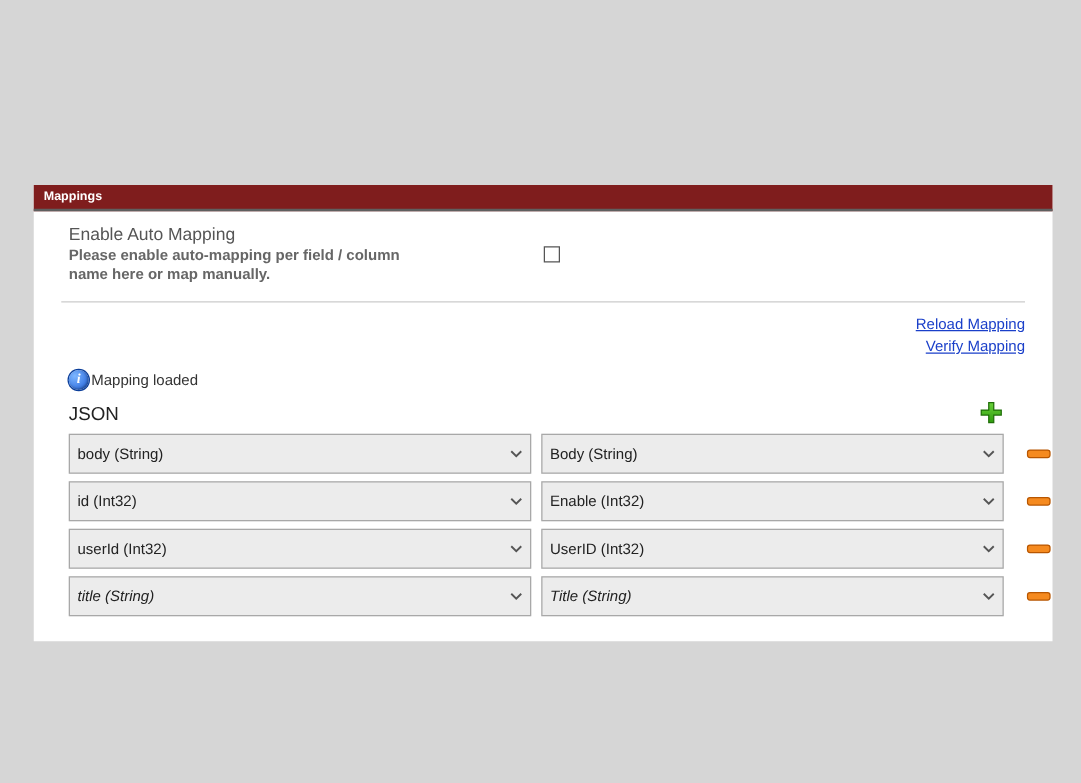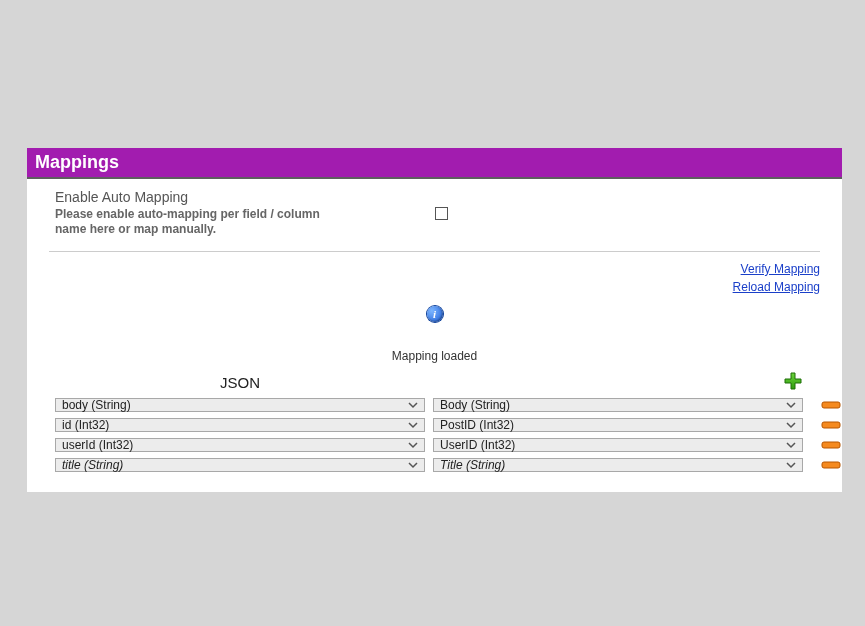--- a/index.html
+++ b/index.html
@@ -15,24 +15,24 @@
     overflow: hidden;
   }
   .panel {
     position: absolute;
     left: 27px;
     top: 148px;
     width: 815px;
     background: #fff;
   }
   .panel-header {
-    background: #a21caf;
+    background: #7f1d1d;
     color: #fff;
     font-weight: bold;
-    font-size: 18px;
+    font-size: 10px;
     padding: 4px 8px;
     border-bottom: 2px solid #5f5f5f;
   }
   .enable-section {
     display: flex;
     align-items: flex-start;
     padding: 10px 6px 14px 6px;
     border-bottom: 1px solid #ccc;
     margin: 0 22px;
   }
@@ -71,23 +71,22 @@
     display: block;
     color: #1a3fc9;
     text-decoration: underline;
     font-size: 12px;
     margin-bottom: 4px;
     cursor: pointer;
   }
   .status-row {
     display: flex;
     align-items: center;
-    gap: 27px;
+    gap: 2px;
     padding: 6px 28px 8px 28px;
-    flex-direction: column;
   }
   .info-icon {
     width: 16px; height: 16px;
     border-radius: 50%;
     background: radial-gradient(circle at 30% 30%, #7db6ff, #1a5bd6);
     position: relative;
     box-shadow: inset -1px -1px 2px rgba(0,0,0,.35), 0 0 0 1px #0b3e9a;
   }
   .info-icon::after {
     content: "i";
@@ -99,41 +98,40 @@
     font-style: italic;
     font-weight: bold;
     font-size: 11px;
   }
   .mapping-headers {
     display: grid;
     grid-template-columns: 370px 370px 30px;
     column-gap: 8px;
     align-items: end;
     padding: 0 28px 4px 28px;
-    text-align: center;
   }
   .col-title {
     font-size: 15px;
     color: #222;
   }
   .add-icon {
     width: 20px; height: 20px;
     justify-self: end;
     cursor: pointer;
   }
   .mapping-row {
     display: grid;
     grid-template-columns: 370px 370px 30px;
     column-gap: 8px;
     align-items: center;
     padding: 3px 28px;
   }
   .combo {
     position: relative;
-    height: 14px;
+    height: 32px;
     background: #ececec;
     border: 1px solid #a8a8a8;
     display: flex;
     align-items: center;
     padding: 0 22px 0 6px;
     font-size: 12px;
     color: #222;
     cursor: pointer;
   }
   .combo .chev {
@@ -160,22 +158,22 @@
     <div class="enable-text">
       <div class="enable-title">Enable Auto Mapping</div>
       <div class="enable-desc">Please enable auto-mapping per field / column name here or map manually.</div>
     </div>
     <div class="enable-check-wrap">
       <div class="enable-check"></div>
     </div>
   </div>
 
   <div class="links-row">
+    <a>Reload Mapping</a>
     <a>Verify Mapping</a>
-    <a>Reload Mapping</a>
   </div>
 
   <div class="status-row">
     <span class="info-icon"></span>
     <span>Mapping loaded</span>
   </div>
 
   <div class="mapping-headers">
     <div class="col-title">JSON</div>
     <svg class="add-icon" viewBox="0 0 20 20">
@@ -208,21 +206,21 @@
   </div>
 
   <div class="mapping-row">
     <div class="combo">
       <span>id (Int32)</span>
       <svg class="chev" viewBox="0 0 14 14">
           <path d="M3 5l4 4 4-4" fill="none" stroke="#555" stroke-width="1.5"></path>
         </svg>
     </div>
     <div class="combo">
-      <span>PostID (Int32)</span>
+      <span>Enable (Int32)</span>
       <svg class="chev" viewBox="0 0 14 14">
           <path d="M3 5l4 4 4-4" fill="none" stroke="#555" stroke-width="1.5"></path>
         </svg>
     </div>
     <svg class="remove-icon" viewBox="0 0 20 10">
       <rect x="1" y="2" width="18" height="6" rx="2" fill="#f58a1f" stroke="#b85600"></rect>
     </svg>
   </div>
 
   <div class="mapping-row">

